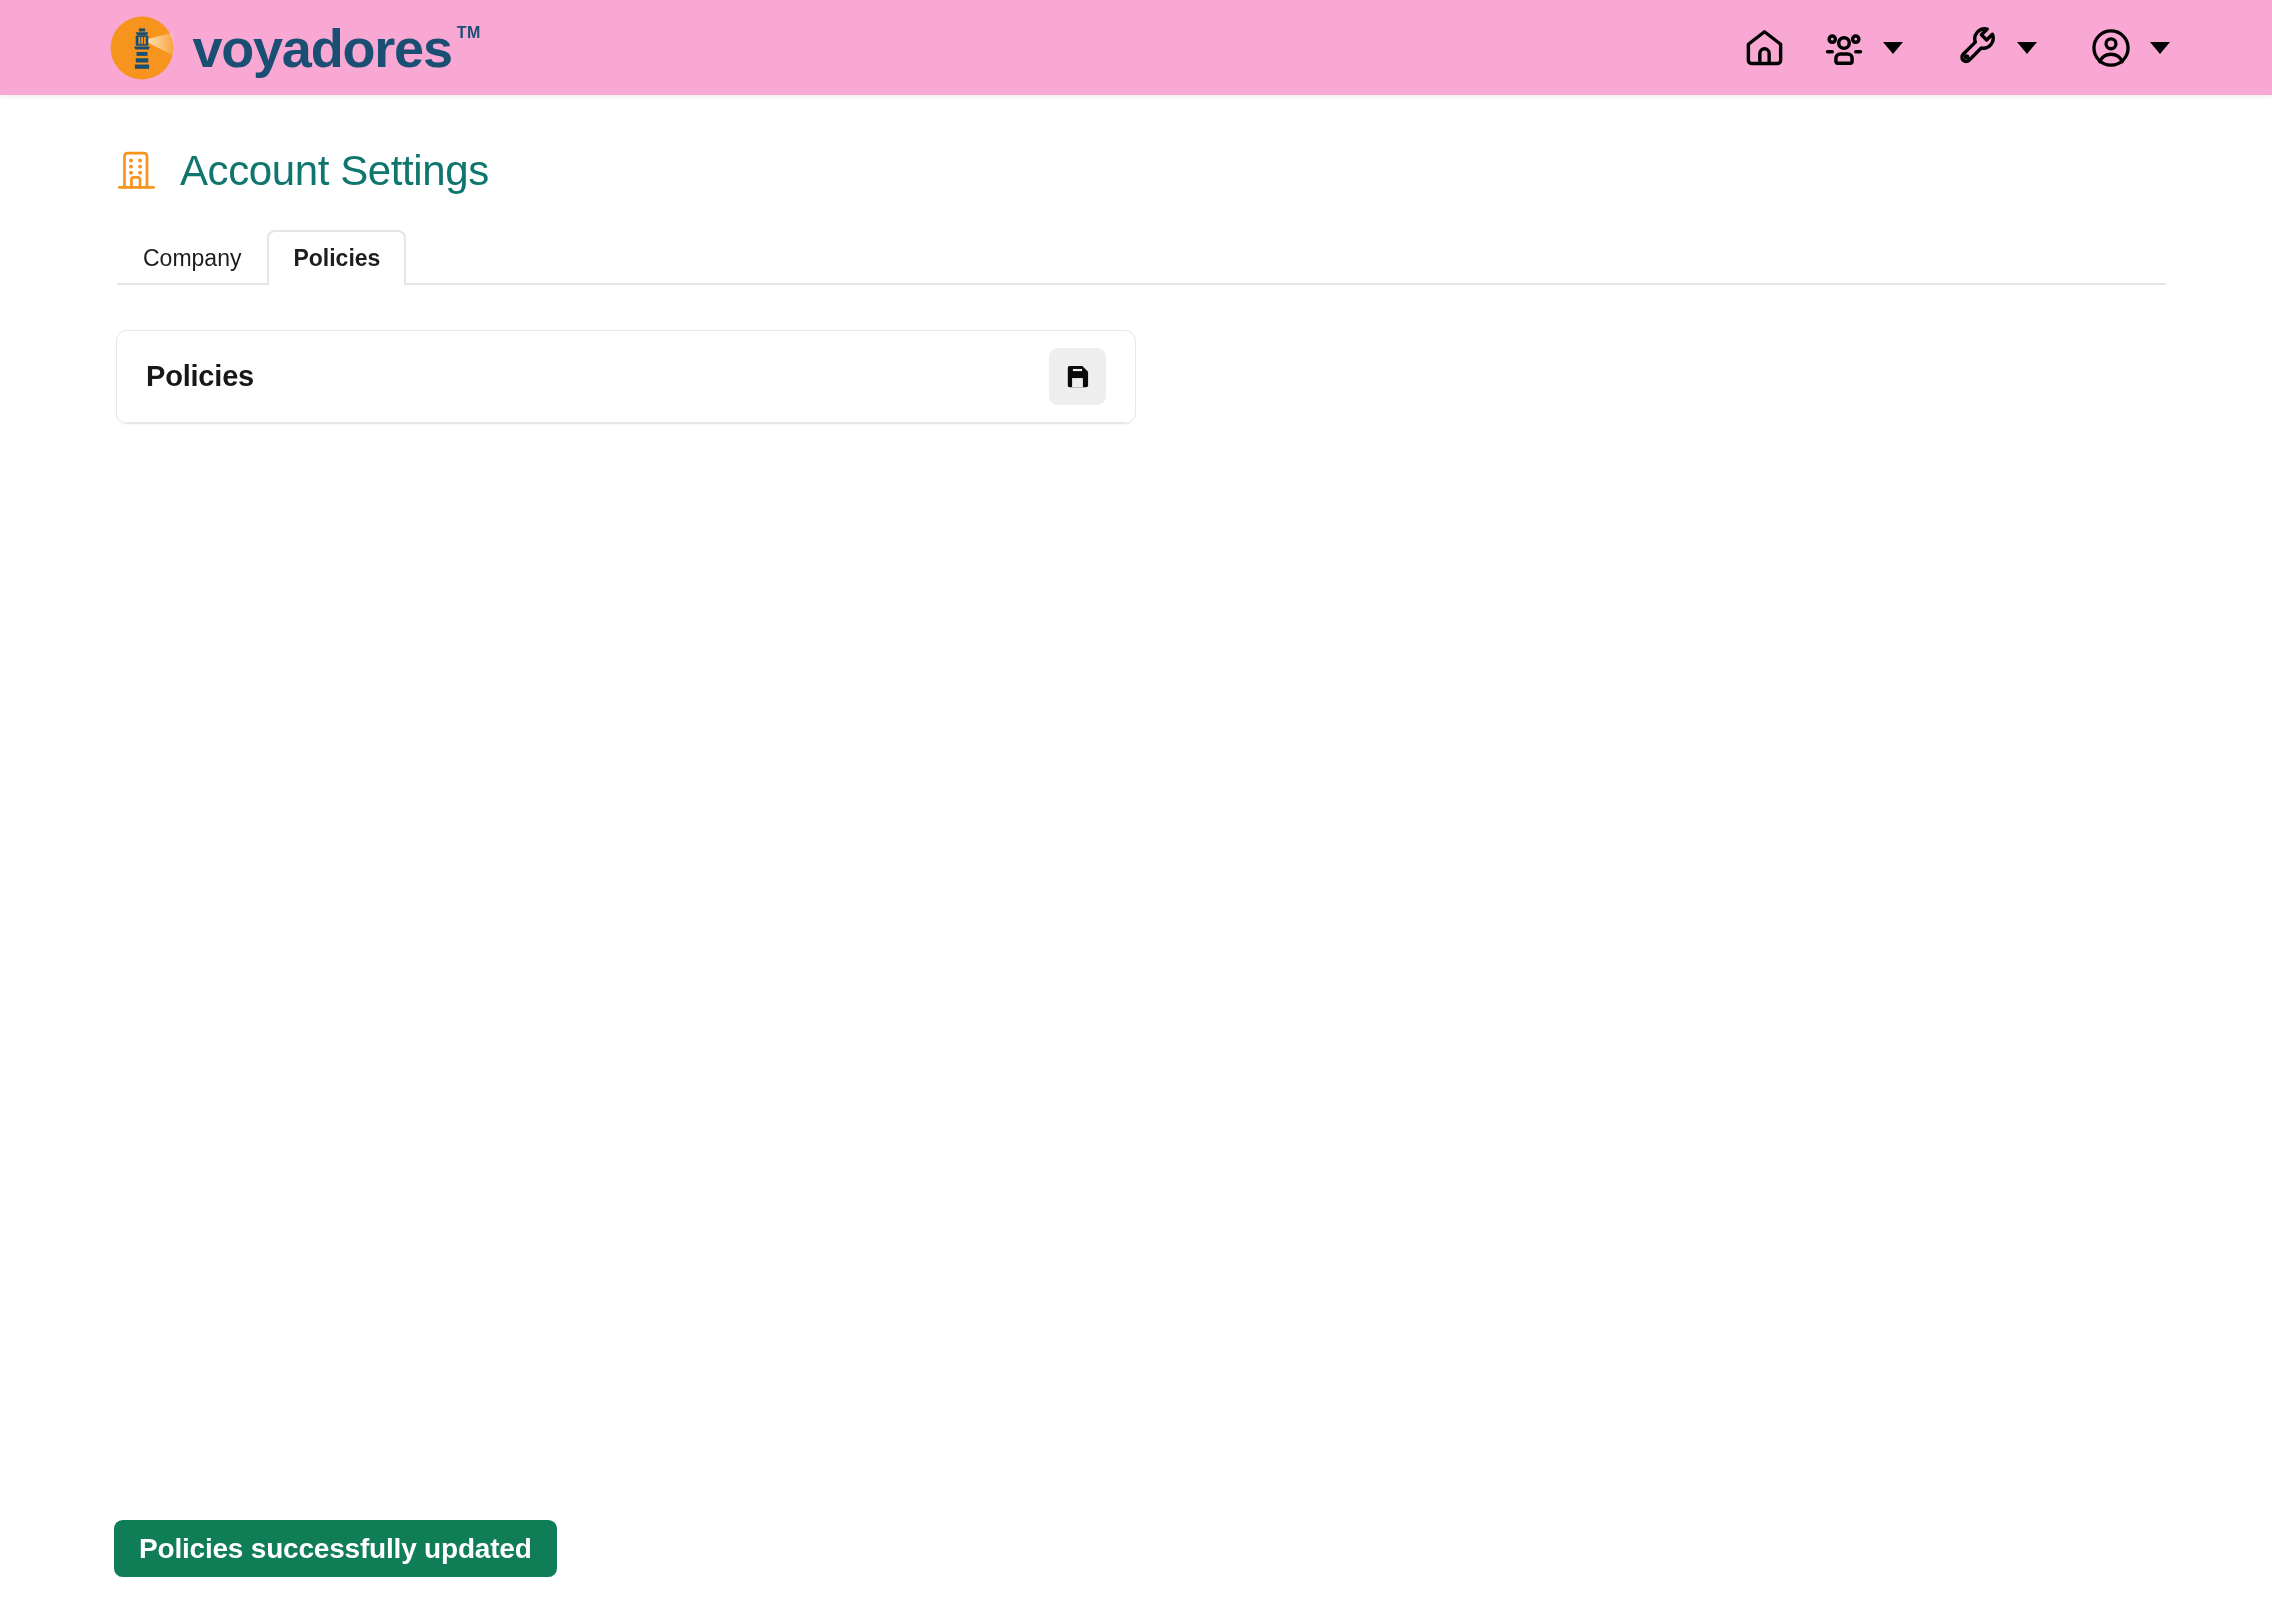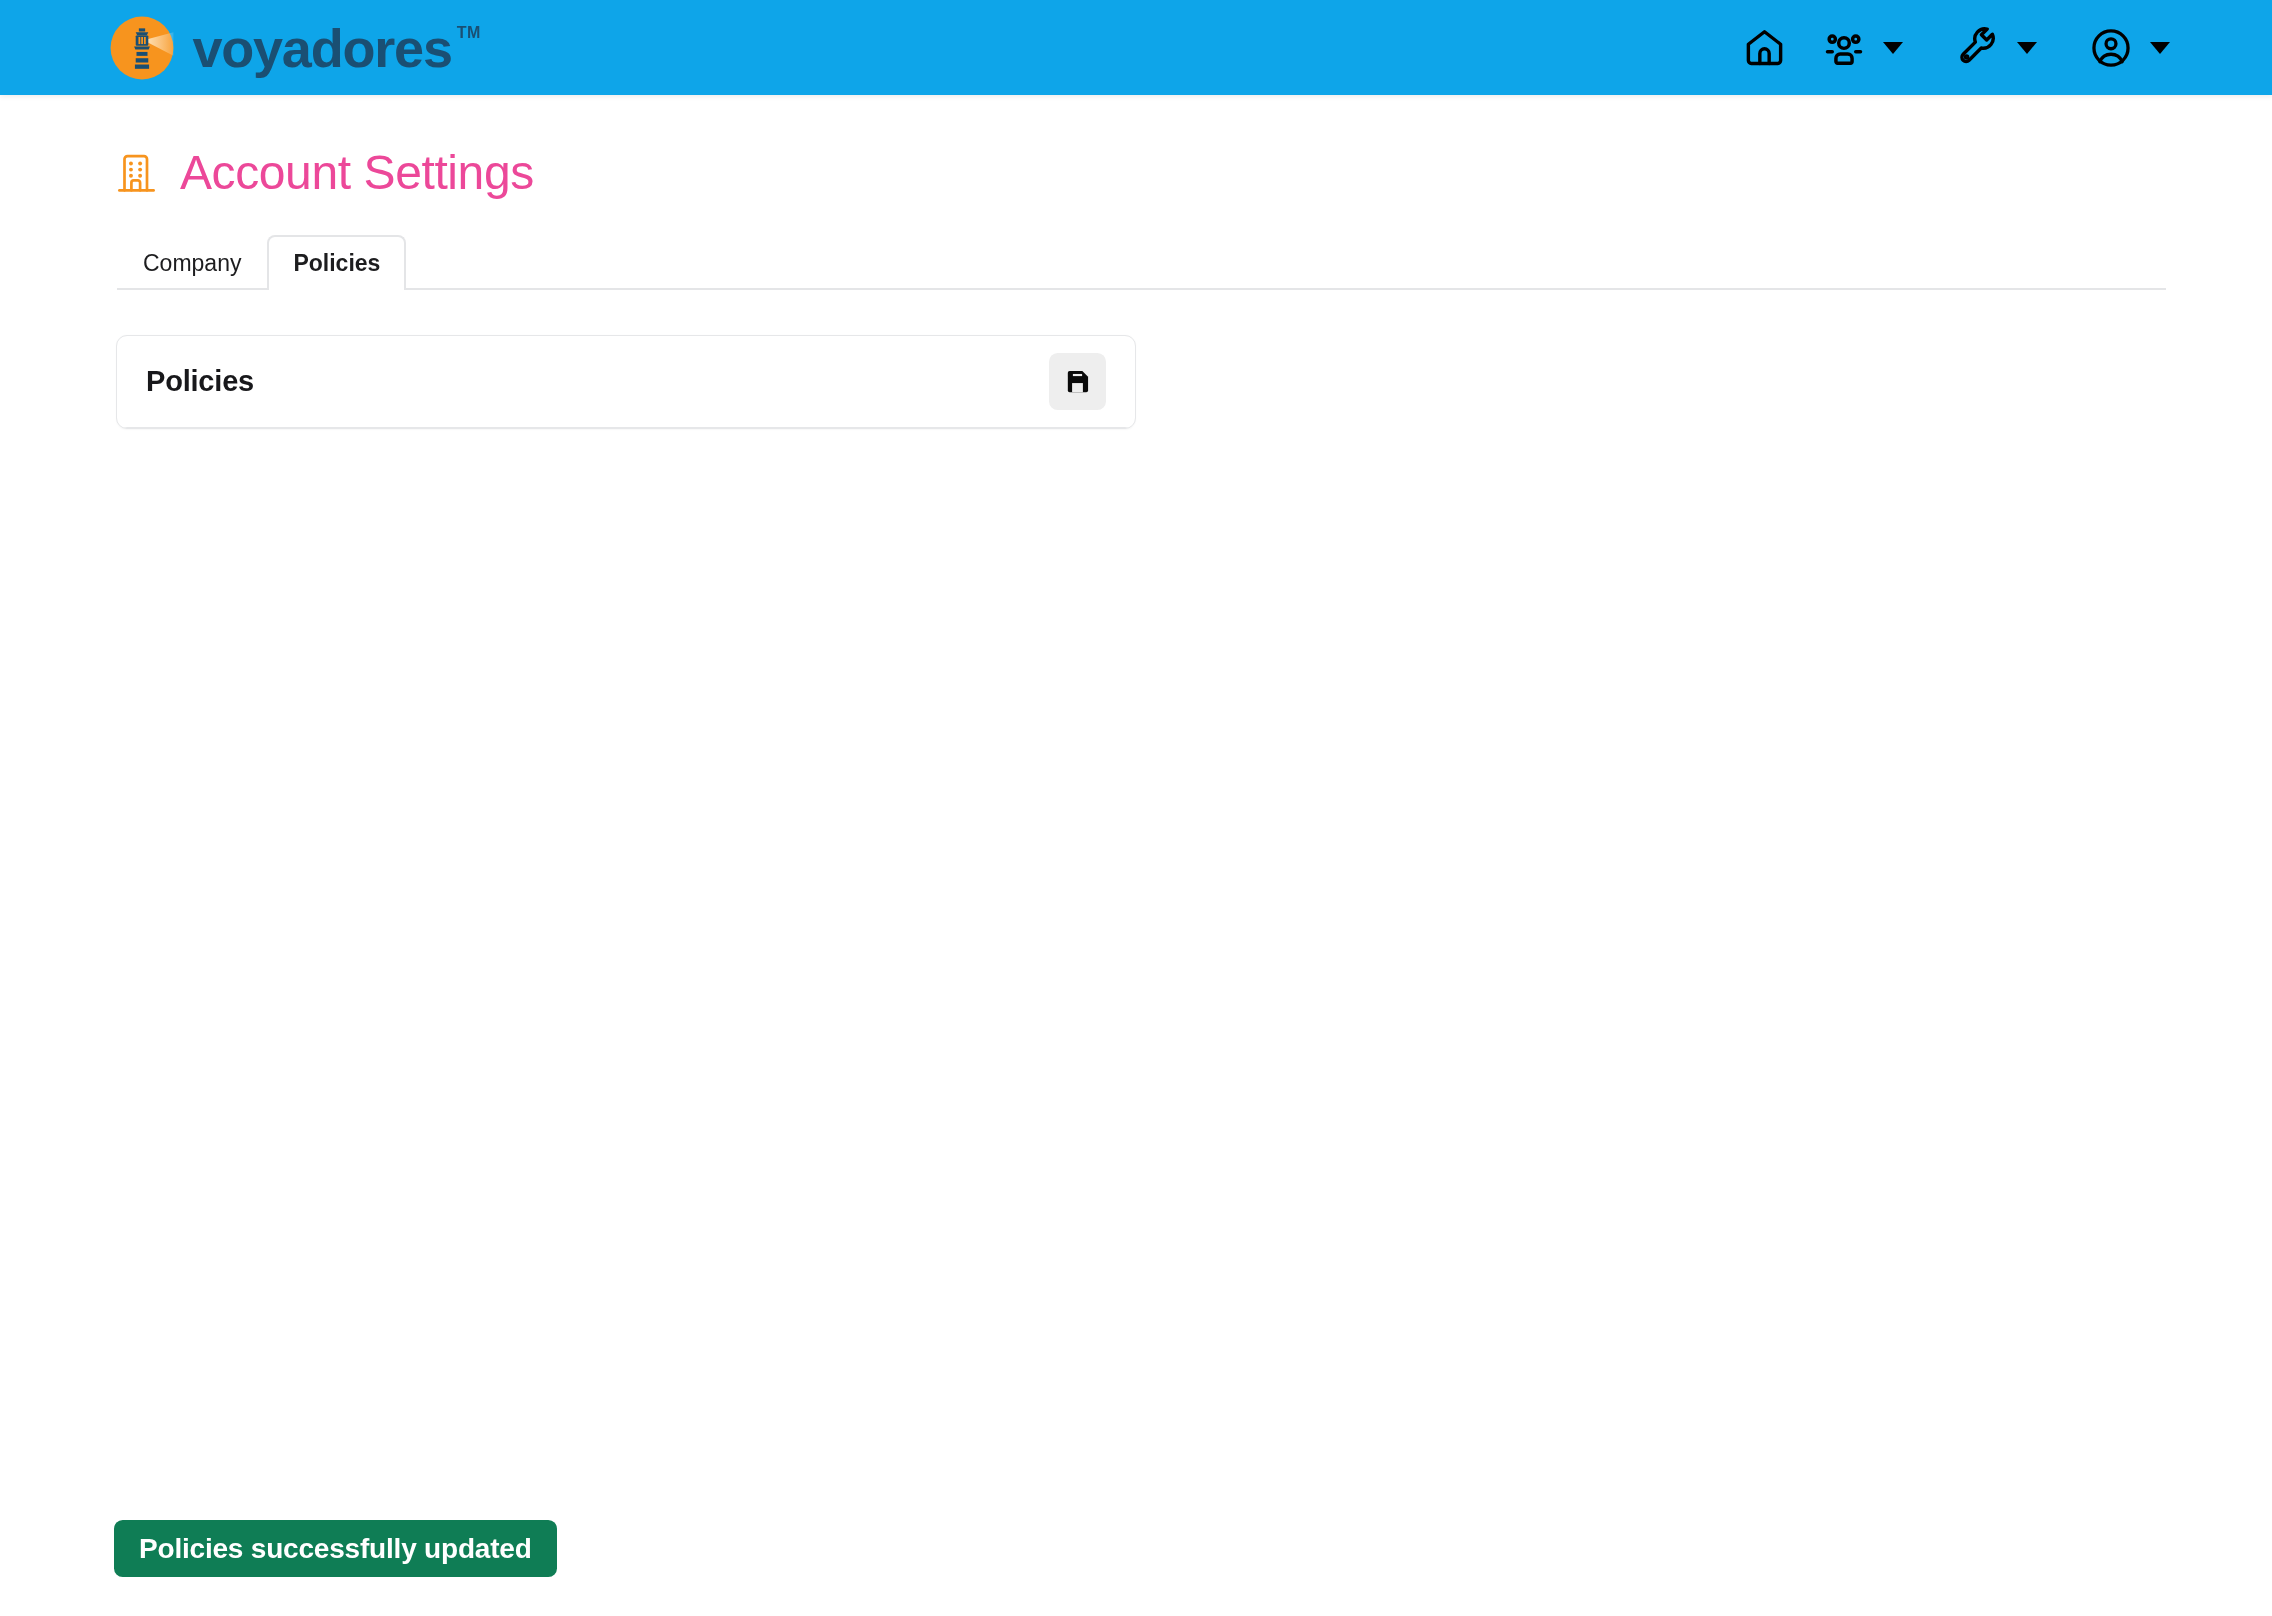--- a/index.html
+++ b/index.html
@@ -11,21 +11,21 @@
     background: #ffffff;
     font-family: "Liberation Sans", sans-serif;
     -webkit-font-smoothing: antialiased;
   }
 
   
   .topbar {
     position: relative;
     width: 2273px;
     height: 95px;
-    background: #0ea5e9;
+    background: #f9a8d4;
     display: flex;
     align-items: center;
     justify-content: space-between;
     padding: 0 103px 0 109px;
     box-shadow: 0 2.4px 5.5px rgba(0,0,0,0.085);
     z-index: 20;
   }
 
   .brand {
     display: flex;
@@ -98,23 +98,23 @@
   }
 
   .page-title {
     display: flex;
     align-items: center;
     gap: 24px;
     padding: 54px 0 0 117px;
   }
   .page-title h1 {
     margin: 0;
-    font-size: 48px;
+    font-size: 42px;
     font-weight: 400;
-    color: #ec4899;
+    color: #0f766e;
     letter-spacing: -0.4px;
     line-height: 1;
     font-family: "Liberation Sans", sans-serif;
   }
   .title-icon { width: 39px; height: 43px; display:block; }
 
   
   .tabbar {
     margin: 38px 0 0 117px;
     width: 2049px;

